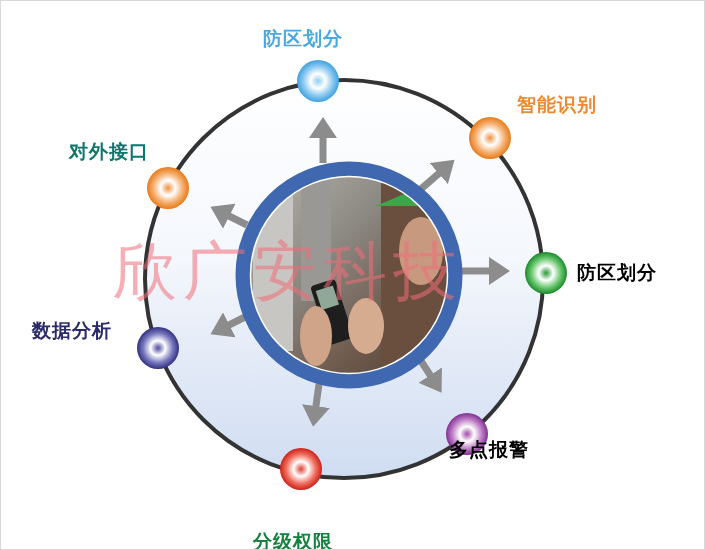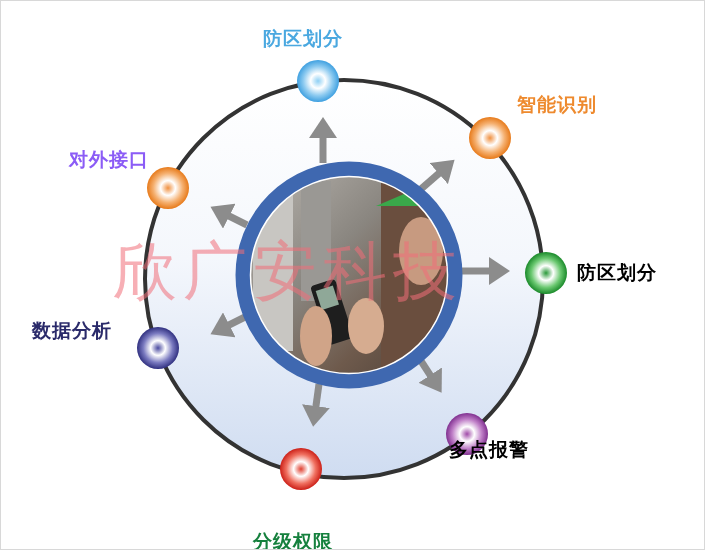--- a/index.html
+++ b/index.html
@@ -118,16 +118,16 @@
     <circle cx="157" cy="347" r="21" fill="url(#g-navy)"></circle>
     <circle cx="167" cy="187" r="21" fill="url(#g-orange)"></circle>
   </svg>
 
   <div class="label" style="left:262px;top:28px;color:#4aa8e0;">防区划分</div>
   <div class="label" style="left:505px;top:94px;color:#ee8a2e;margin-left:11px;">智能识别</div>
   <div class="label" style="left:576px;top:262px;color:#000000;">防区划分</div>
   <div class="label" style="left:448px;top:439px;color:#000000;text-align:right;">多点报警</div>
   <div class="label" style="left:252px;top:531px;color:#15803d;">分级权限</div>
   <div class="label" style="left:31px;top:320px;color:#2a2a6a;text-align:right;">数据分析</div>
-  <div class="label" style="left:68px;top:149px;color:#8b5cf6;">对外接口</div>
+  <div class="label" style="left:68px;top:143px;color:#0f766e;font-family:Liberation Mono, monospace;">对外接口</div>
 
   <div class="watermark">欣广安科技</div>
 </div>
 
 </body></html>

